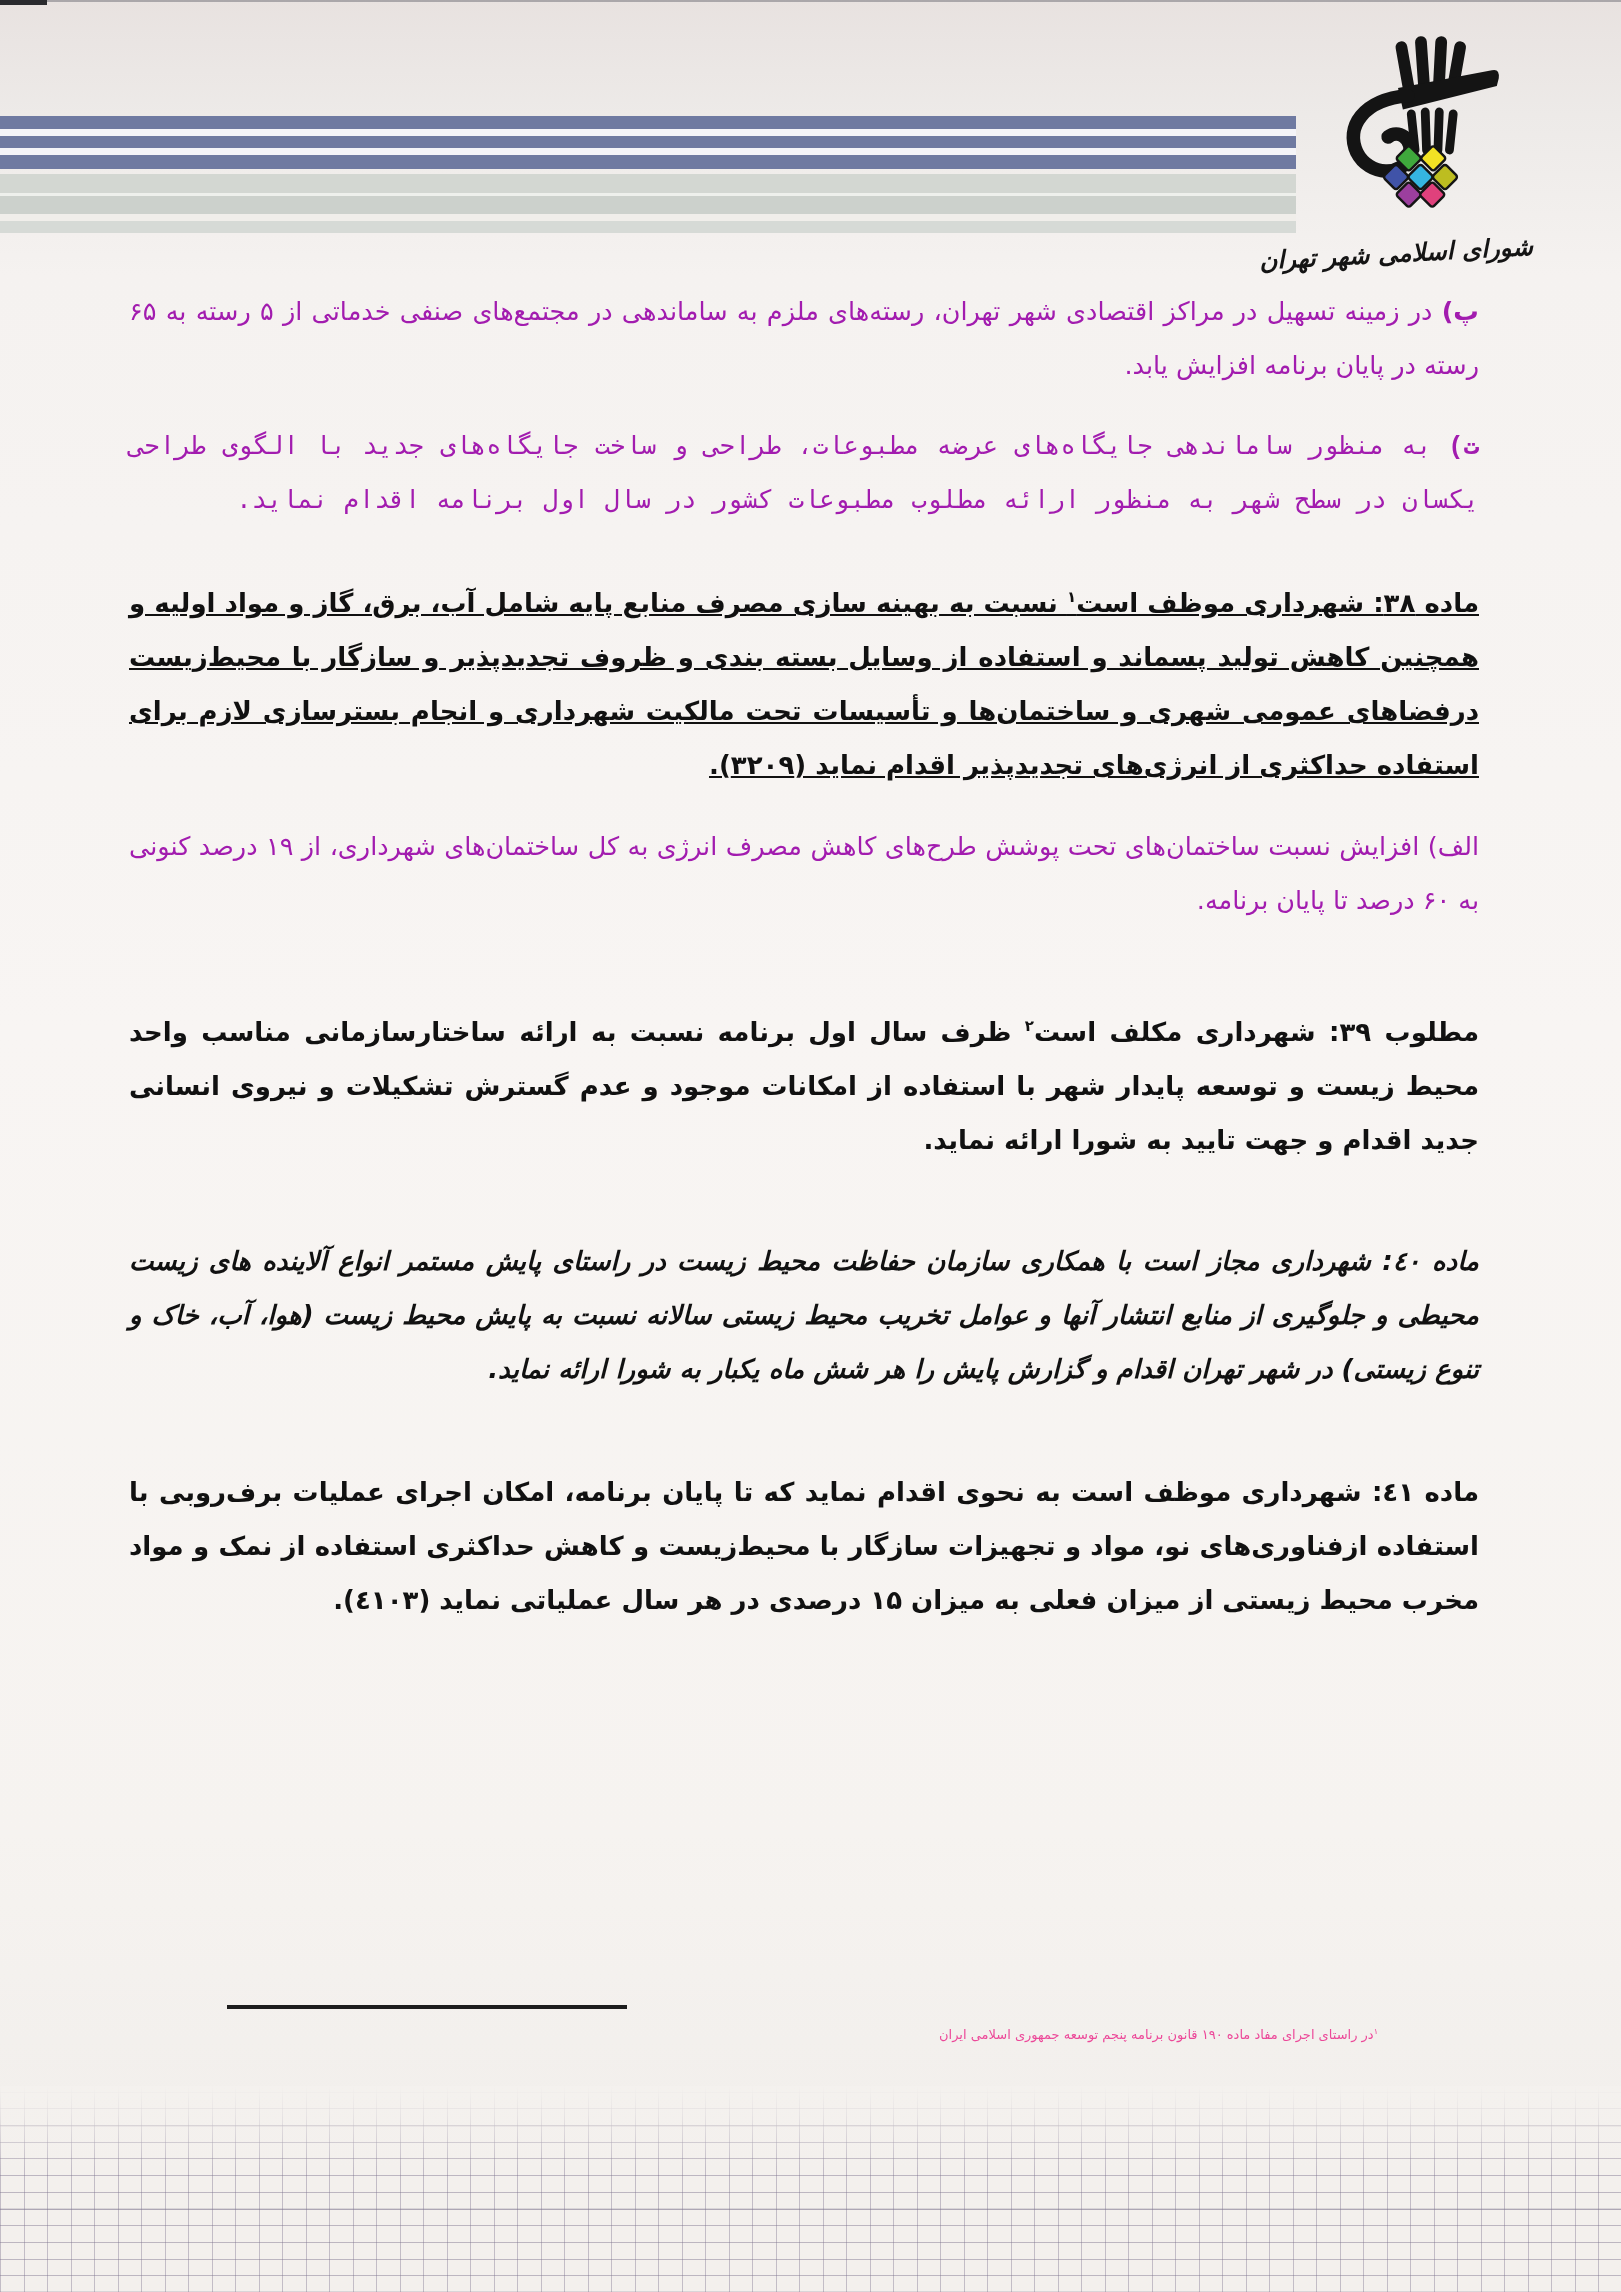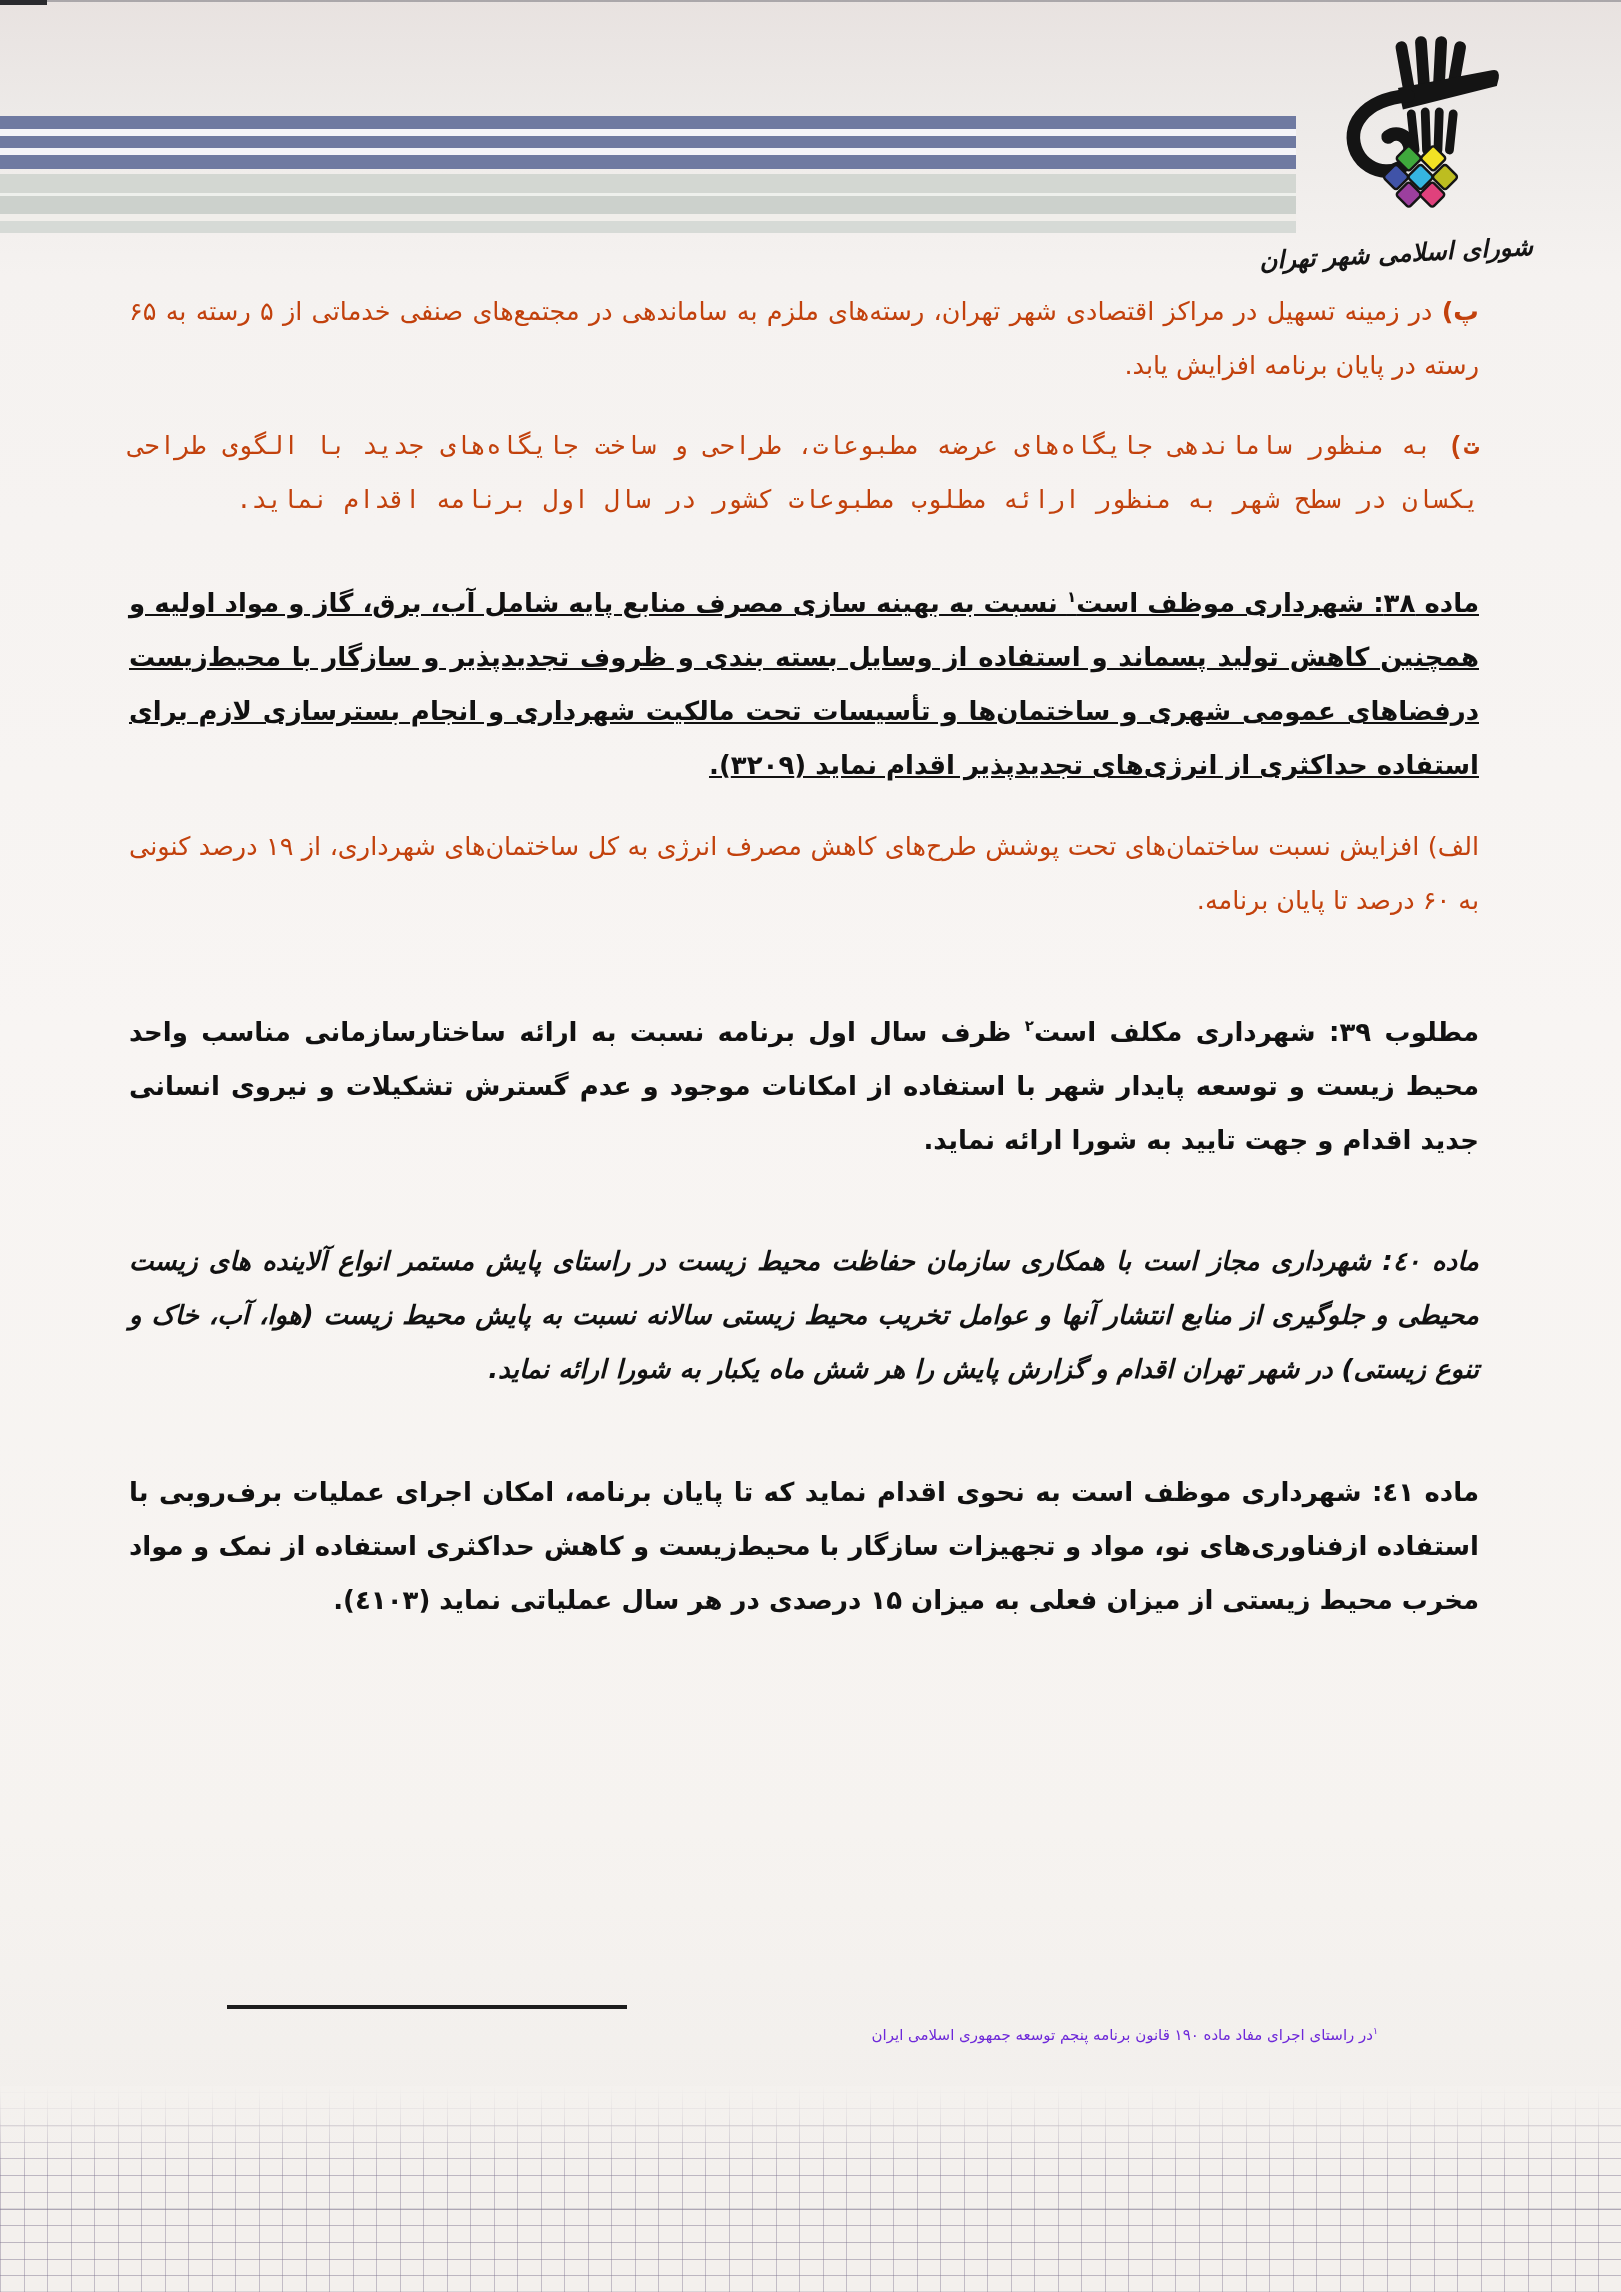--- a/index.html
+++ b/index.html
@@ -29,35 +29,35 @@
   .logo-wrap{position:absolute;left:1308px;top:27.4px;width:225px;height:253px;}
   .logo-caption{
     position:absolute;left:1243px;top:239px;width:306px;text-align:center;
     direction:rtl;font-size:24.5px;font-weight:700;font-style:italic;
     transform:rotate(-3deg);letter-spacing:1px;color:#141414;
   }
   
   .text-col{position:absolute;left:129px;top:284px;width:1350px;}
   .para{
     direction:rtl;text-align:justify;text-align-last:right;
-    font-size:25.5px;line-height:54px;margin:0;color:#c2410c;
+    font-size:25.5px;line-height:54px;margin:0;color:#a21caf;
   }
   .para .lead{font-weight:700;}
   .para.bold{font-weight:700;font-size:26px;color:#111;}
   .para sup{font-size:.58em;line-height:0;vertical-align:super;}
   .m-t1{margin-top:29px;font-family:Liberation Mono, monospace;}  
   .m-t2{margin-top:47px;text-decoration:underline;}  
   .m-t3{margin-top:27.4px;}  
   .m-t4{margin-top:78px;}  
   .m-t5{margin-top:67px;font-style:italic;}  
   .m-t6{margin-top:69px;}  
   
   .footnote-sep{position:absolute;left:227px;top:2005px;width:400px;height:3.9px;background:#1d1d1d;}
   .footnotes{position:absolute;right:243px;top:2017px;width:882px;direction:rtl;text-align:right;}
-  .footnote{font-size:15px;line-height:36px;color:#6d28d9;}
+  .footnote{font-size:13px;line-height:36px;color:#ec4899;}
   .footnote sup{font-size:.62em;vertical-align:super;line-height:0;}
   
   .page-number{
     position:absolute;left:0;top:2117px;width:100%;text-align:center;
     font-size:26.5px;color:#1a1a1a;direction:rtl;
   }
   
   .grid-paper{
     position:absolute;left:0;right:0;top:2086px;bottom:0;
     background-color:#f3f0ed;

